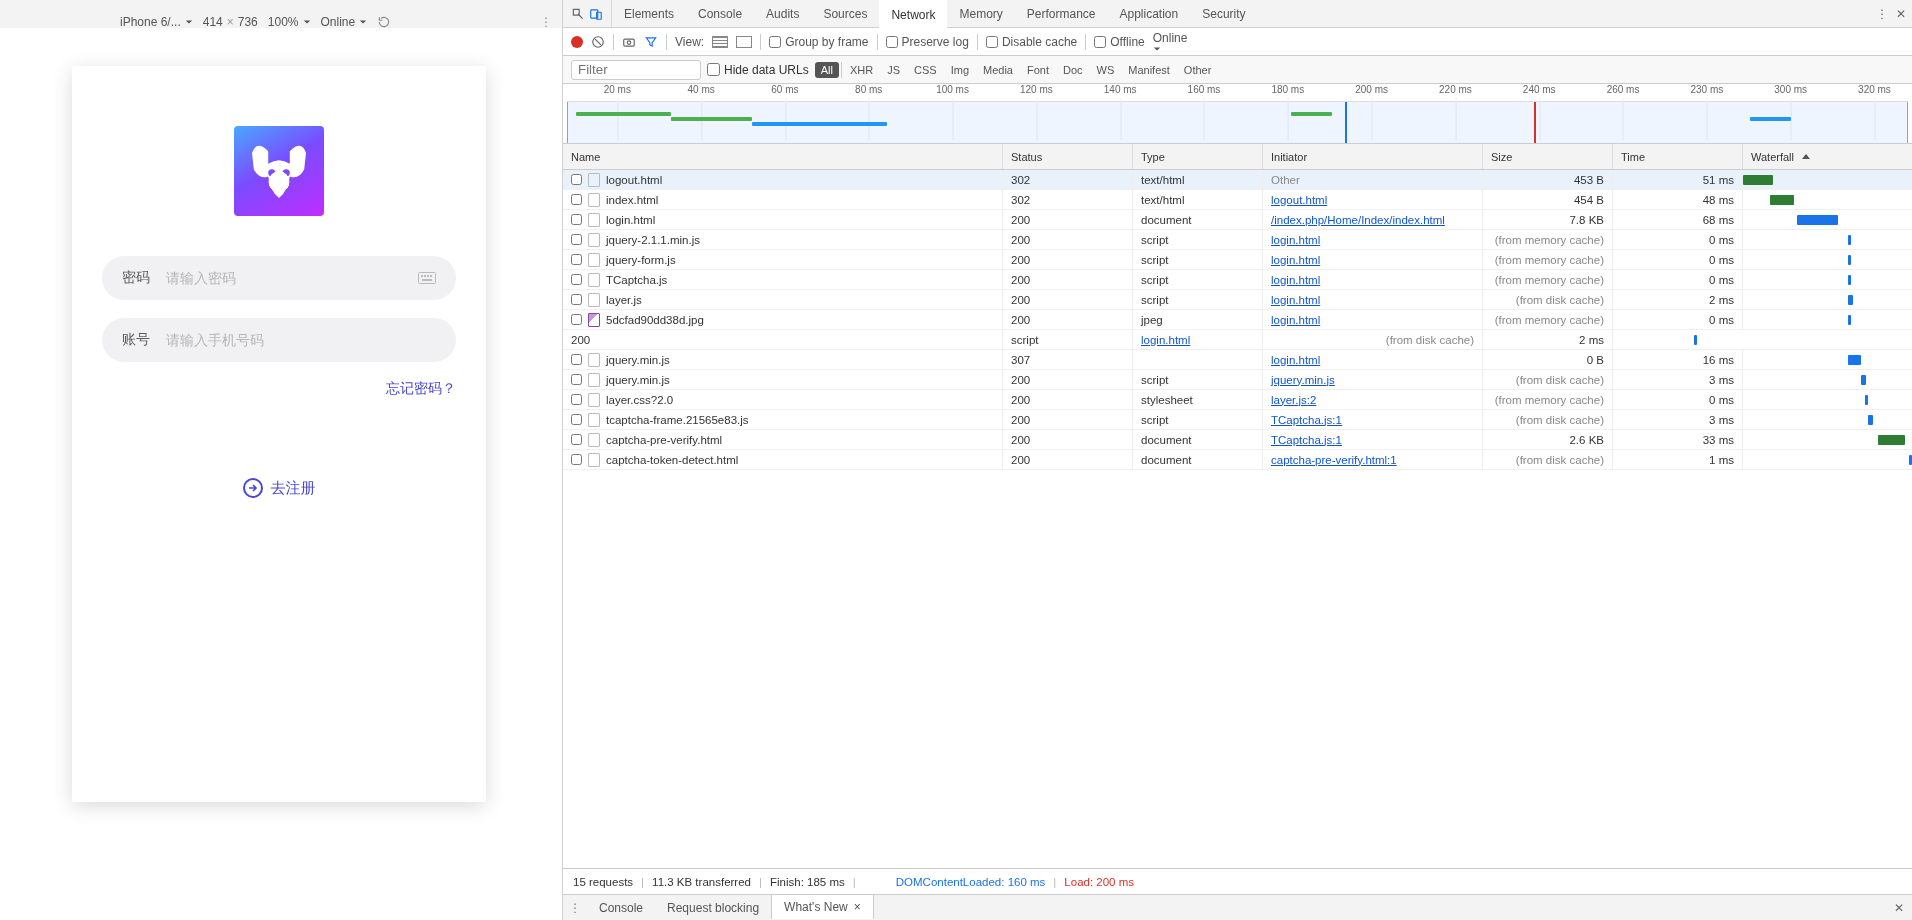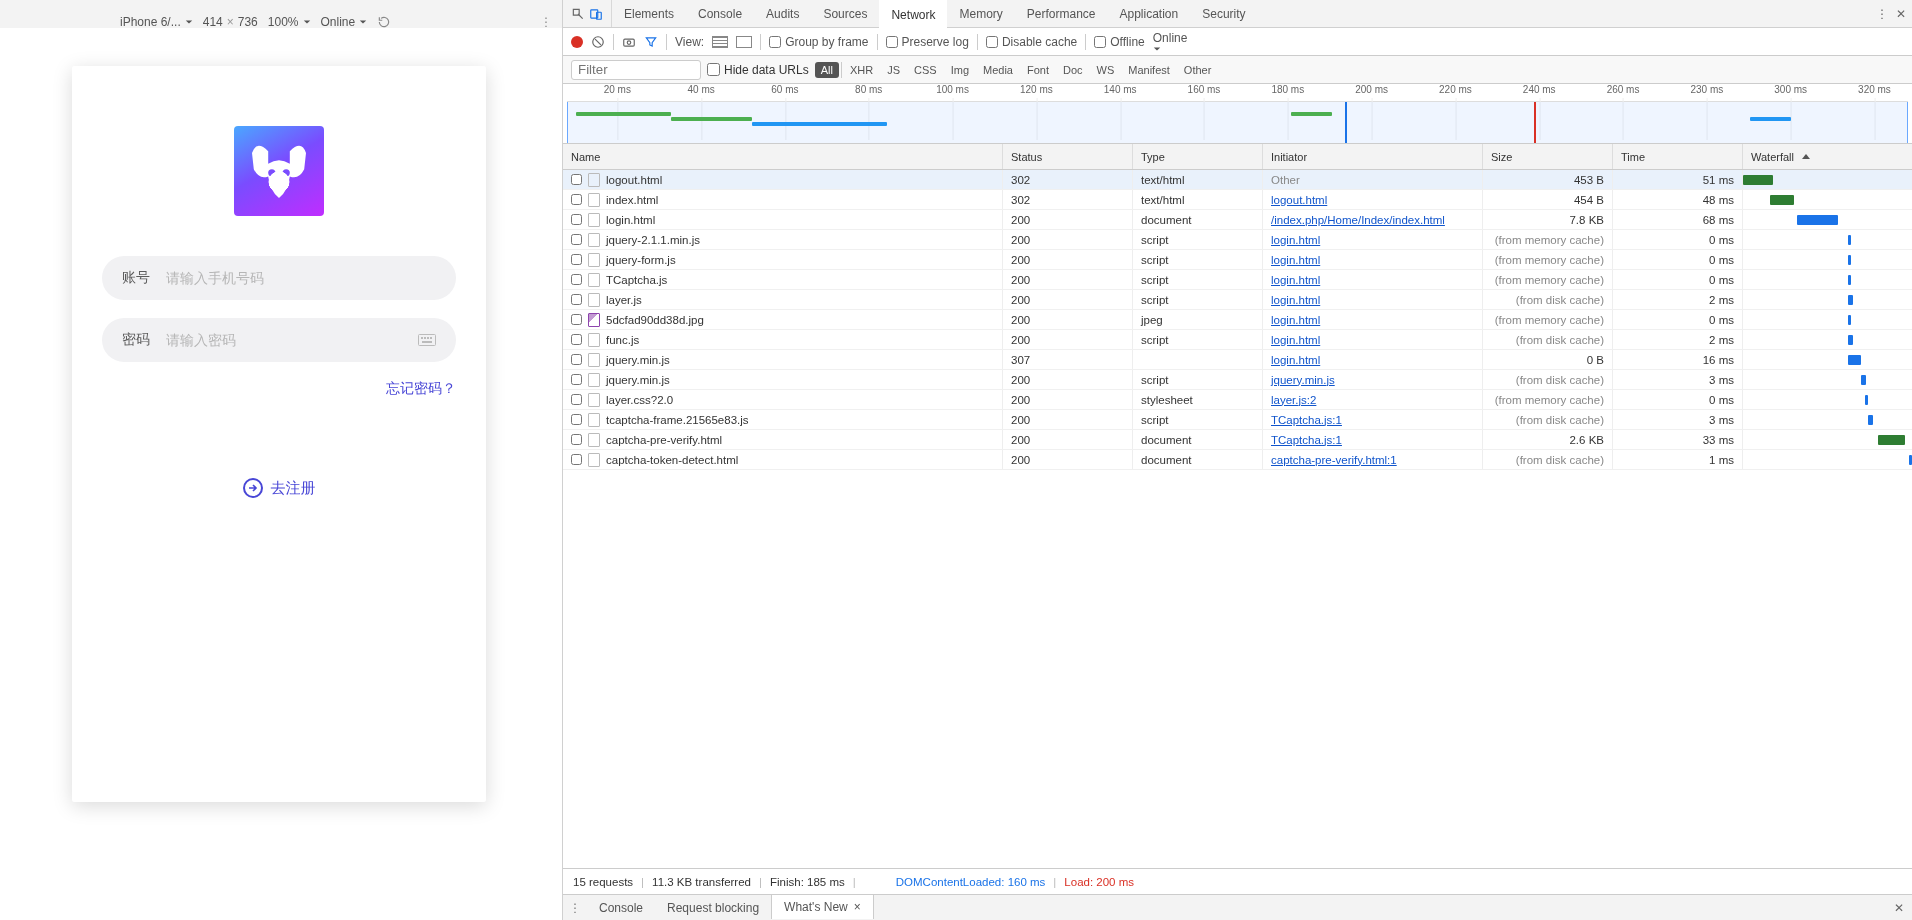--- a/index.html
+++ b/index.html
@@ -175,36 +175,36 @@
         <div class="logo">
           <svg viewBox="0 0 100 100">
               <g fill="#fff">
                 <path d="M20 30 Q25 15 38 28 L38 42 Q50 34 62 42 L62 28 Q75 15 80 30 L78 48 Q72 60 62 56 Q60 72 50 80 Q40 72 38 56 Q28 60 22 48 Z"></path>
                 <circle cx="42" cy="52" r="4" fill="#7a4cff"></circle>
                 <circle cx="58" cy="52" r="4" fill="#7a4cff"></circle>
               </g>
             </svg>
         </div>
         <div class="field">
-          <span class="lbl">账号</span>
-          <input type="text" placeholder="请输入手机号码" style="">
-        </div>
-        <div class="field">
           <span class="lbl">密码</span>
           <input type="password" placeholder="请输入密码" style="">
           <span class="kbd-icon">
             <svg width="18" height="12" viewBox="0 0 18 12">
                 <rect x="0.5" y="0.5" width="17" height="11" rx="1" fill="none" stroke="#bbb"></rect>
                 <rect x="3" y="3" width="2" height="2" fill="#bbb"></rect>
                 <rect x="6" y="3" width="2" height="2" fill="#bbb"></rect>
                 <rect x="9" y="3" width="2" height="2" fill="#bbb"></rect>
                 <rect x="12" y="3" width="2" height="2" fill="#bbb"></rect>
                 <rect x="4" y="7" width="10" height="2" fill="#bbb"></rect>
               </svg>
           </span>
+        </div>
+        <div class="field">
+          <span class="lbl">账号</span>
+          <input type="text" placeholder="请输入手机号码" style="">
         </div>
         <div class="forgot">忘记密码？</div>
         <div class="register">
           <span class="circ">
             <svg viewBox="0 0 12 12">
                 <path d="M2 6h7M6 3l3 3-3 3" fill="none" stroke="#4846d6" stroke-width="1.6"></path>
               </svg>
           </span>
           <span>去注册</span>
         </div>
@@ -490,25 +490,20 @@
           <div class="initiator">
             <a>login.html</a>
           </div>
           <div class="size cache">(from memory cache)</div>
           <div class="time">0 ms</div>
           <div class="wf-cell">
             <span class="wf-bar" style="left:62%; width:2%; background:#1a73e8;"></span>
           </div>
         </div>
         <div class="net-row">
-          <div class="name">
-            <input type="checkbox" style="">
-            <span class="fileico"></span>
-            <span>func.js</span>
-          </div>
           <div>200</div>
           <div>script</div>
           <div class="initiator">
             <a>login.html</a>
           </div>
           <div class="size cache">(from disk cache)</div>
           <div class="time">2 ms</div>
           <div class="wf-cell">
             <span class="wf-bar" style="left:62%; width:3%; background:#1a73e8;"></span>
           </div>

